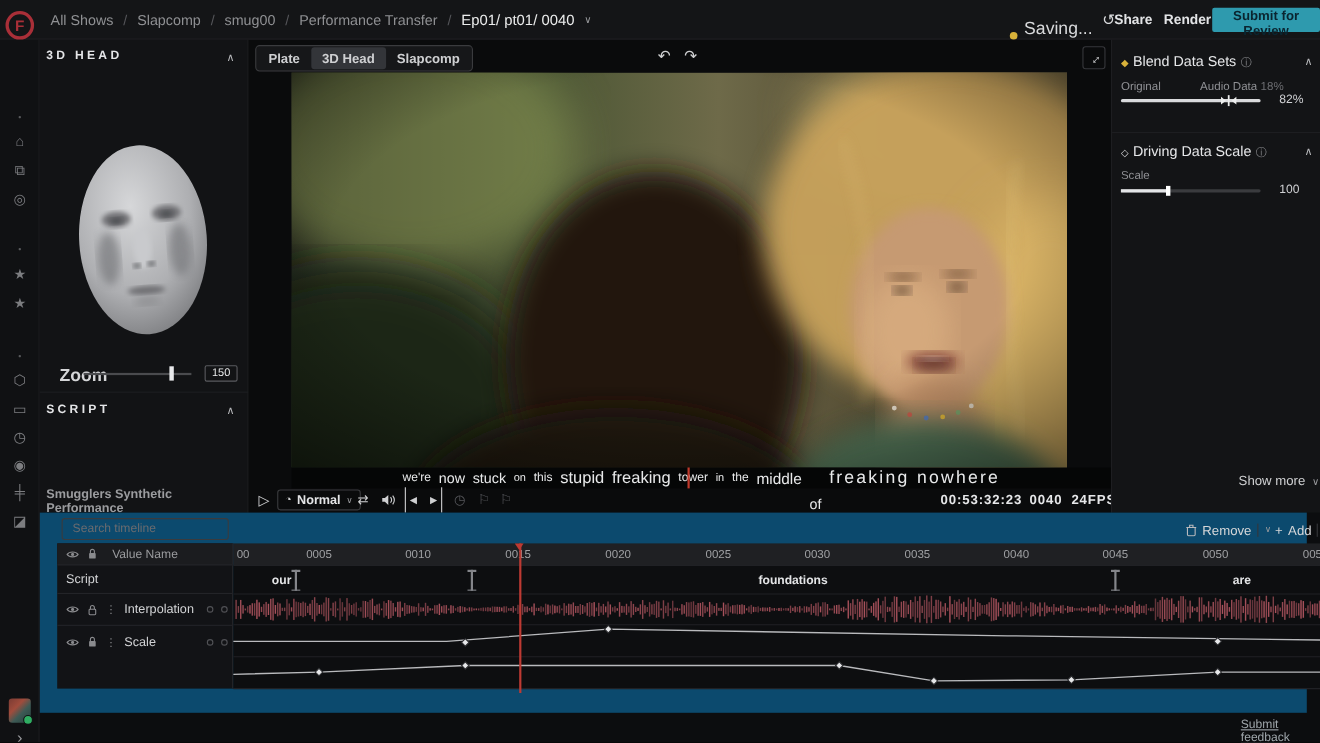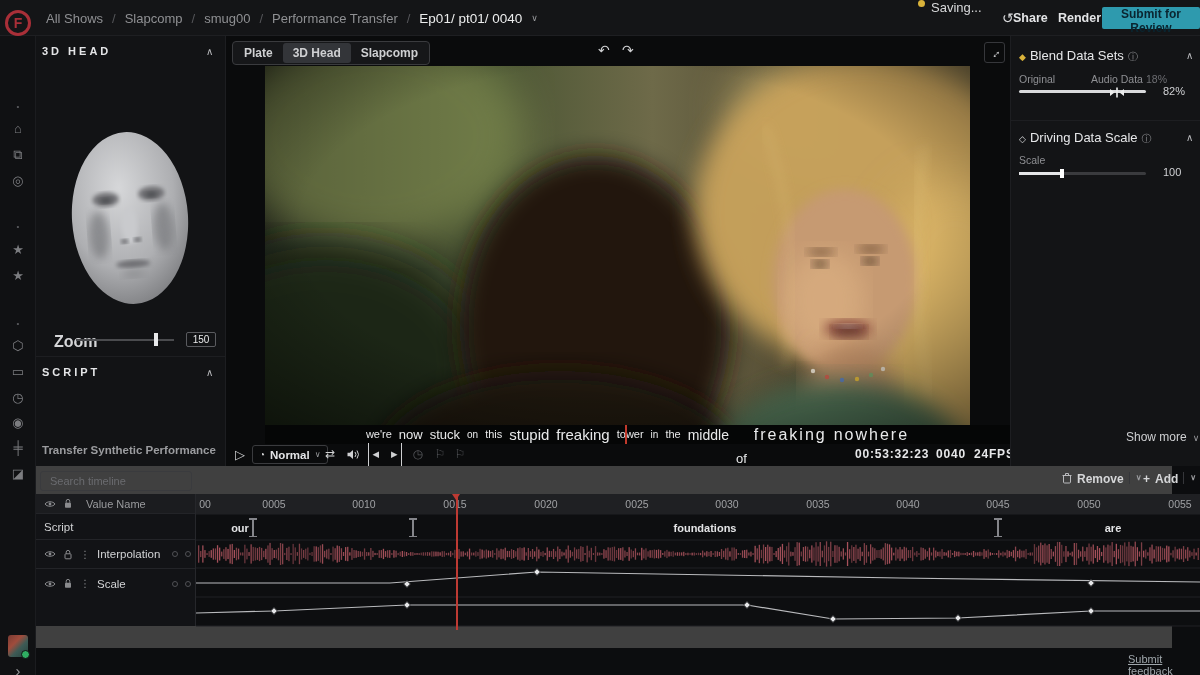--- a/index.html
+++ b/index.html
@@ -7,21 +7,21 @@
 #app{position:relative;width:1200px;height:675px;background:#0c0d0f;overflow:hidden;color:#cfd0d3;font-family:"Liberation Sans",sans-serif}
 .abs{position:absolute}
 
 .topbar{left:0;top:0;width:1200px;height:36px;background:#141517;border-bottom:1px solid #1e1f22;z-index:30}
 .logo{left:5px;top:10px;width:26px;height:26px;border:3px solid #a92f38;border-radius:50%;color:#a92f38;font-weight:bold;font-size:14px;text-align:center;line-height:20px;cursor:pointer}
 .bc{left:46px;top:0;height:36px;display:flex;align-items:center;gap:9px;font-size:13px;color:#8f9093;white-space:nowrap}
 .bc-item{cursor:pointer}
 .bc-sep{color:#55565a}
 .bc-current{color:#eceded;font-size:13.5px;cursor:pointer}
 .bc-chev{color:#9a9b9e;font-size:9px}
-.saving{left:918px;top:0;height:36px;display:flex;align-items:flex-start;font-size:13px;color:#d8d9db}
+.saving{left:918px;top:0;height:36px;display:flex;align-items:flex-end;font-size:16px;color:#d8d9db}
 .saving-dot{width:7px;height:7px;border-radius:50%;background:#d9b23a;display:inline-block;margin-right:6px}
 .hist{left:1002px;top:0;height:36px;line-height:36px;font-size:14px;color:#d8d9db;cursor:pointer}
 .tb-link{top:0;height:36px;line-height:36px;font-size:12.5px;font-weight:bold;color:#e3e4e6;cursor:pointer}
 .submit-btn{left:1102px;top:7px;height:22px;padding:0 10px;background:#2e9aae;color:#0a2530;font-size:12px;font-weight:bold;border:none;border-radius:2px;cursor:pointer;font-family:"Liberation Sans",sans-serif}
 
 .rail{left:0;top:36px;width:36px;height:639px;background:#101113;border-right:1px solid #1b1c1f;z-index:20}
 .rail-ic{position:absolute;left:0;width:36px;text-align:center;font-size:13px;color:#7c7d80;cursor:pointer;line-height:14px}
 .rail-dot{font-size:8px;color:#5a5b5e}
 .avatar{position:absolute;left:8px;top:599px;width:20px;height:22px;border-radius:3px;background:linear-gradient(135deg,#7a3b33 0%,#a04c3c 35%,#3d5a55 60%,#27413c 100%);cursor:pointer}
 .avatar::after{content:"";position:absolute;right:-2px;bottom:-2px;width:7px;height:7px;border-radius:50%;background:#2fae62;border:1.5px solid #101113}
@@ -74,25 +74,25 @@
 .rp-val{position:absolute;font-size:11px;color:#cfd0d3}
 .blend-track{position:absolute;left:8px;top:54px;width:127px;height:3px;background:#d9dadc;border-radius:2px;cursor:pointer}
 .blend-marker{position:absolute;left:98px;top:48px;width:16px;height:11px}
 .drv-track{position:absolute;left:8px;top:136px;width:127px;height:3px;background:#3a3b3e;border-radius:2px;cursor:pointer}
 .drv-fill{position:absolute;left:0;top:0;width:43px;height:3px;background:#e4e5e7}
 .drv-handle{position:absolute;left:41px;top:-3px;width:3.5px;height:9px;background:#fff;cursor:ew-resize}
 .rp-div{position:absolute;left:0;width:190px;height:1px;background:#1d1e21}
 .showmore{position:absolute;left:115px;top:394px;font-size:12px;color:#cfd0d2;cursor:pointer}
 .showmore .chev{font-size:9px;margin-left:6px;color:#9a9b9e}
 
-.tl{left:0;top:466px;width:1172px;height:182px;background:#404040}
+.tl{left:16px;top:466px;width:1172px;height:182px;background:#0c4a6e}
 .search{position:absolute;left:40px;top:5px;width:152px;height:20px;border:1px solid #3a3b3e;border-radius:3px;background:transparent;display:flex;align-items:center;padding:0 5px;gap:4px}
 .search input{flex:1;border:none;background:transparent;outline:none;color:#c5c6c8;font-size:11px;font-family:"Liberation Sans",sans-serif}
 .search input::placeholder{color:#6a6b6f}
-.tlbtn{position:absolute;top:6px;height:19px;display:flex;align-items:flex-start;gap:5px;font-size:12px;font-weight:bold;color:#d5d6d8;cursor:pointer}
+.tlbtn{position:absolute;top:6px;height:19px;display:flex;align-items:center;gap:5px;font-size:12px;font-weight:normal;color:#d5d6d8;cursor:pointer}
 .tlbtn .chev{font-size:8px;color:#9a9b9e;border-left:1px solid #35363a;padding-left:6px;height:12px;line-height:12px}
 .leftcol{position:absolute;left:36px;top:28px;width:160px;height:132px;background:#121316;border-right:1px solid #26272b}
 .lc-row{position:relative;border-bottom:1px solid #232428;display:flex;align-items:center;gap:7px;padding-left:8px}
 .lc-hdr{height:20px;background:#1b1c1f;color:#9a9b9e;font-size:11px}
 .lc-name{font-size:11.5px;color:#d2d3d5}
 .lc-circ{width:6px;height:6px;border:1px solid #505155;border-radius:50%}
 .drag-dots{color:#8a8b8e;font-size:10px}
 .ruler{position:absolute;left:196px;top:28px;width:1004px;height:20px;background:#1f2023;cursor:pointer}
 .ruler-tick{position:absolute;top:0;height:20px;line-height:20px;font-size:10.5px;color:#9fa0a3;transform:translateX(-50%)}
 .trackarea{position:absolute;left:196px;top:48px;width:1004px;height:112px;background:#0d0e10}
@@ -192,21 +192,21 @@
     </div>
 
     <div class="zoom-lb">Zoom</div>
     <div class="zoom-track"></div>
     <div class="zoom-handle"></div>
     <div class="zoom-box">150</div>
     <div class="lp-div"></div>
 
     <div class="sec-hd" style="top:330px">SCRIPT</div>
     <div class="sec-chev" style="left:170px;top:331px">∧</div>
-    <div class="gen-btn">Transfer Synthetic Performance</div>
+    <div class="gen-btn">Smugglers Synthetic Performance</div>
   </div>
 
   <div class="abs viewer">
     <div class="tabs">
         <button class="vtab">Plate</button>
         <button class="vtab active">3D Head</button>
         <button class="vtab">Slapcomp</button>
       </div>
     <div class="undo">↶</div>
     <div class="redo">↷</div>

